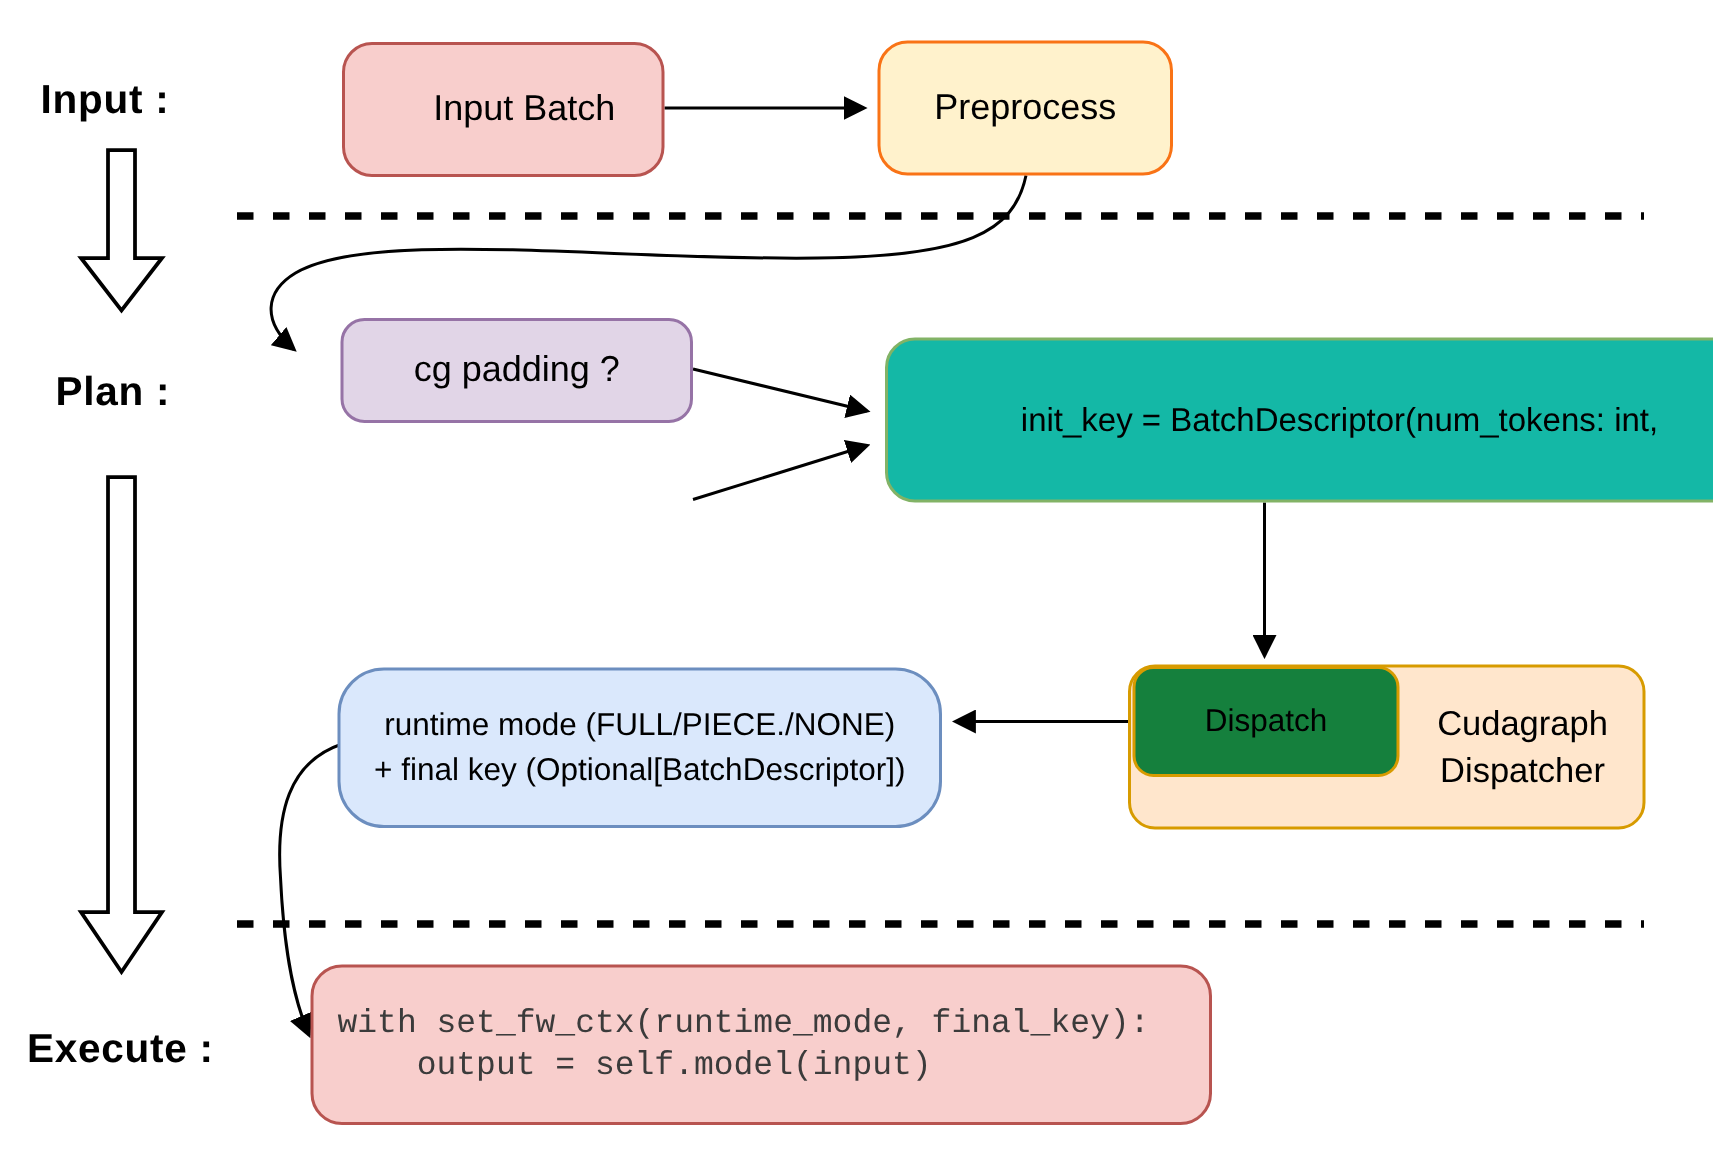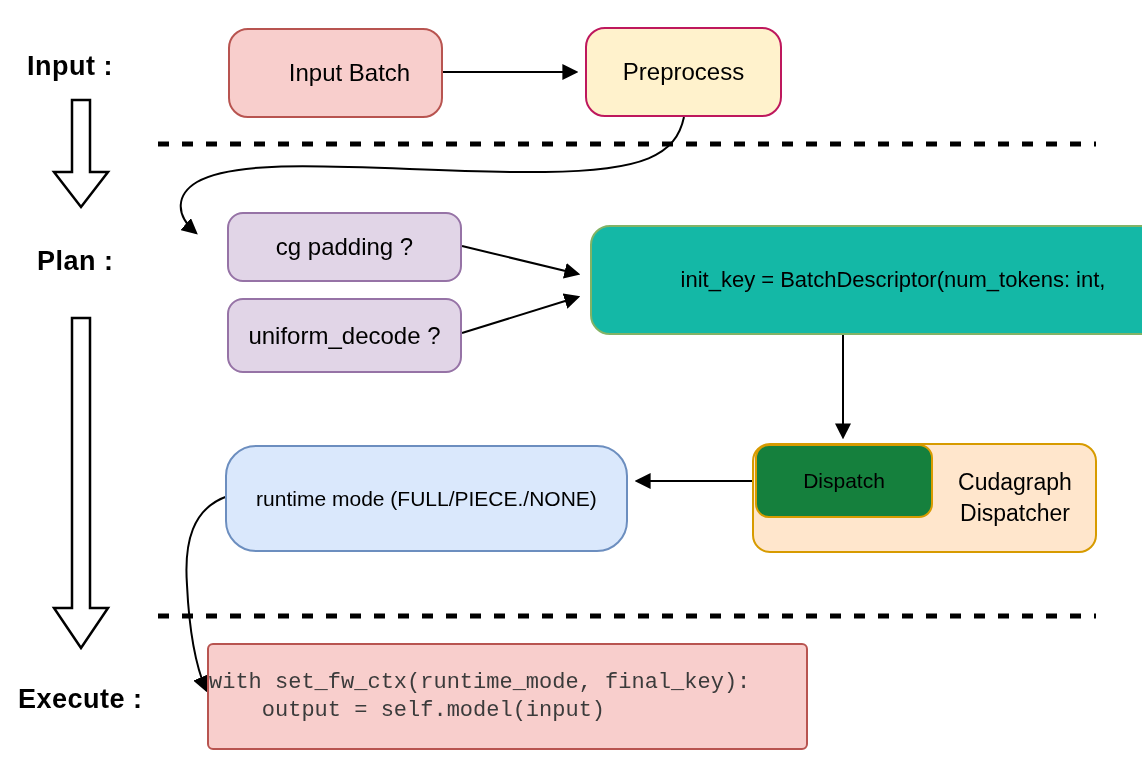--- a/index.html
+++ b/index.html
@@ -10,32 +10,32 @@
   #connector-layer{position:absolute;left:0;top:0;width:1142px;height:770px;pointer-events:none;}
   .stage-label{
     position:absolute;font-weight:bold;color:#000;font-size:27px;letter-spacing:0.5px;margin-top:11px;
   }
   .node{
     position:absolute;box-sizing:border-box;display:flex;flex-direction:column;
     align-items:center;justify-content:center;text-align:center;color:#000;
   }
   .node span{display:block;}
   #node-input-batch{left:228px;top:28px;width:215px;height:90px;border:2px solid #B85450;background:#F8CECC;border-radius:20px;font-size:24px;padding-left:28px;}
-  #node-preprocess{left:585px;top:27px;width:197px;height:90px;border:2px solid #be185d;background:#FFF2CC;border-radius:20px;font-size:24px;}
+  #node-preprocess{left:585px;top:27px;width:197px;height:90px;border:2px solid #f97316;background:#FFF2CC;border-radius:20px;font-size:24px;}
   #node-cg-padding{left:227px;top:212px;width:235px;height:70px;border:2px solid #9673A6;background:#E1D5E7;border-radius:16px;font-size:24px;}
   #node-uniform-decode{left:227px;top:298px;width:235px;height:75px;border:2px solid #9673A6;background:#E1D5E7;border-radius:16px;font-size:24px;}
   #node-init-key{left:590px;top:225px;width:606px;height:110px;border:2px solid #82B366;background:#14b8a6;border-radius:20px;font-size:22px;line-height:30px;}
   #node-cudagraph-outer{left:752px;top:443px;width:345px;height:110px;border:2px solid #D79B00;background:#FFE6CC;border-radius:18px;}
   #node-dispatch{left:755px;top:444px;width:178px;height:74px;border:2px solid #D79B00;background:#15803d;border-radius:14px;font-size:21px;z-index:2;}
   #cudagraph-label{position:absolute;left:933px;top:443px;width:164px;height:110px;display:flex;flex-direction:column;align-items:center;justify-content:center;font-size:23px;line-height:31px;color:#000;text-align:right;}
   #node-runtime-mode{left:225px;top:445px;width:403px;height:107px;border:2px solid #6C8EBF;background:#DAE8FC;border-radius:31px;font-size:21px;line-height:30px;}
   #node-execute-code{
     left:207px;top:643px;width:601px;height:107px;border:2px solid #B85450;background:#F8CECC;
-    border-radius:6px;font-family:"Liberation Mono",monospace;font-size:22px;line-height:28px;
-    color:#3b3b3b;align-items:flex-start;justify-content:center;padding-left:0;text-align:left;
+    border-radius:21px;font-family:"Liberation Mono",monospace;font-size:22px;line-height:28px;
+    color:#3b3b3b;align-items:flex-start;justify-content:center;padding-left:16px;text-align:left;
   }
   .code-line{white-space:pre;}
 </style>
 </head>
 <body>
 
 <div id="canvas">
 
   <svg id="connector-layer" viewBox="0 0 1142 770" xmlns="http://www.w3.org/2000/svg">
     <defs>
@@ -68,39 +68,37 @@
   </div>
 
   <div class="node" id="node-preprocess">
     <span>Preprocess</span>
   </div>
 
   <div class="node" id="node-cg-padding">
     <span>cg padding ?</span>
   </div>
 
-  <div class="node" id="node-uniform-decode">
-    <span>uniform_decode ?</span>
-  </div>
 
   <div class="node" id="node-init-key">
     <span>init_key = BatchDescriptor(num_tokens: int,</span>
   </div>
 
   <div class="node" id="node-cudagraph-outer"></div>
   <div class="node" id="node-dispatch">
     <span>Dispatch</span>
   </div>
   <div id="cudagraph-label">
     <span>Cudagraph</span>
     <span>Dispatcher</span>
   </div>
 
   <div class="node" id="node-runtime-mode">
     <span>runtime mode (FULL/PIECE./NONE)</span>
+    <span>+ final key (Optional[BatchDescriptor])</span>
   </div>
 
   <div class="node" id="node-execute-code">
     <span class="code-line">with set_fw_ctx(runtime_mode, final_key):</span>
     <span class="code-line">    output = self.model(input)</span>
   </div>
 
 </div>
 
 </body></html>

